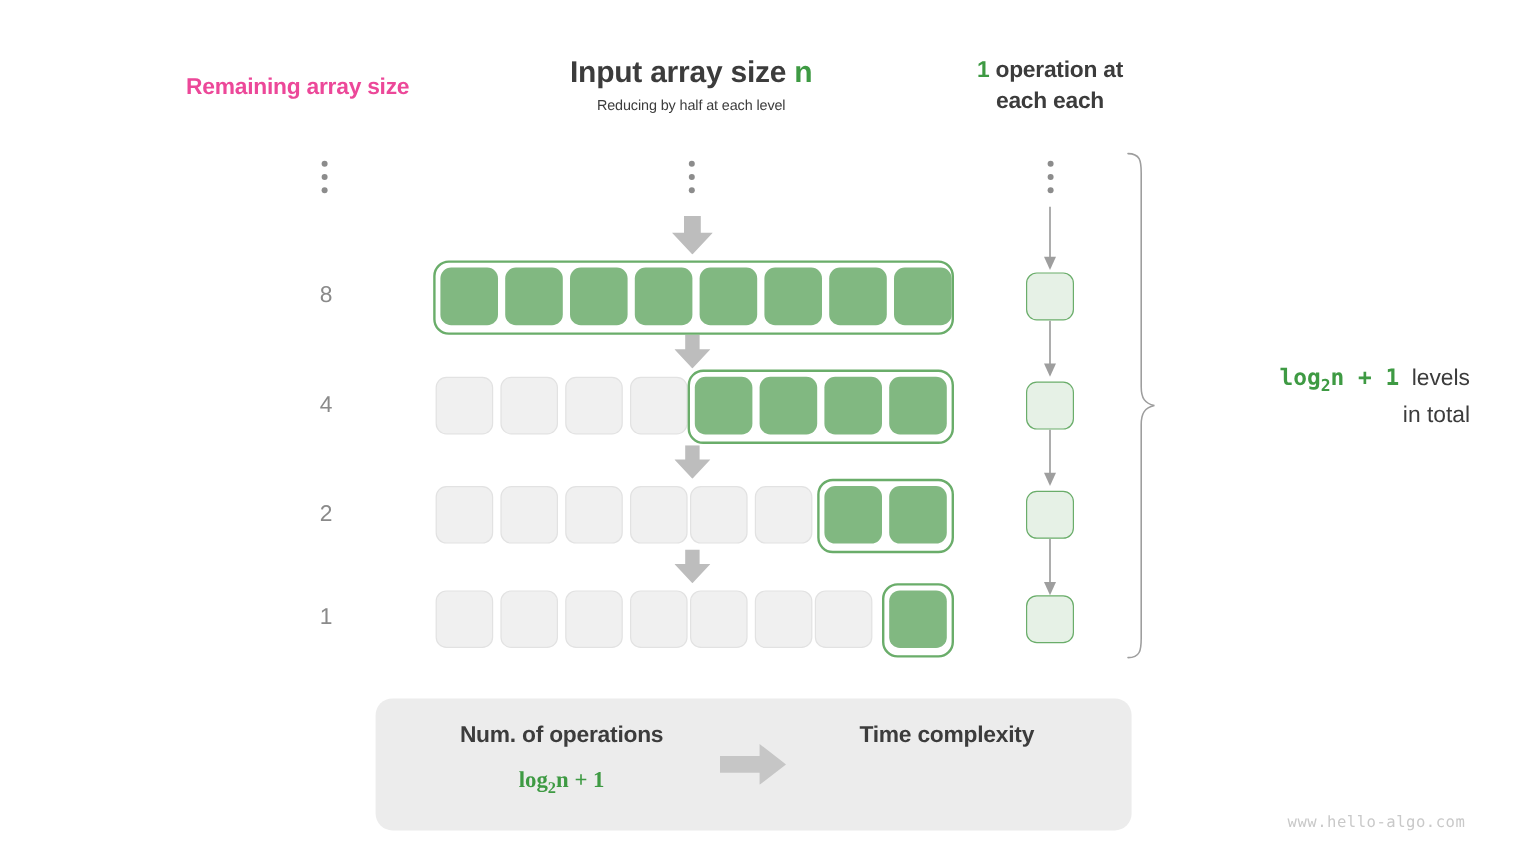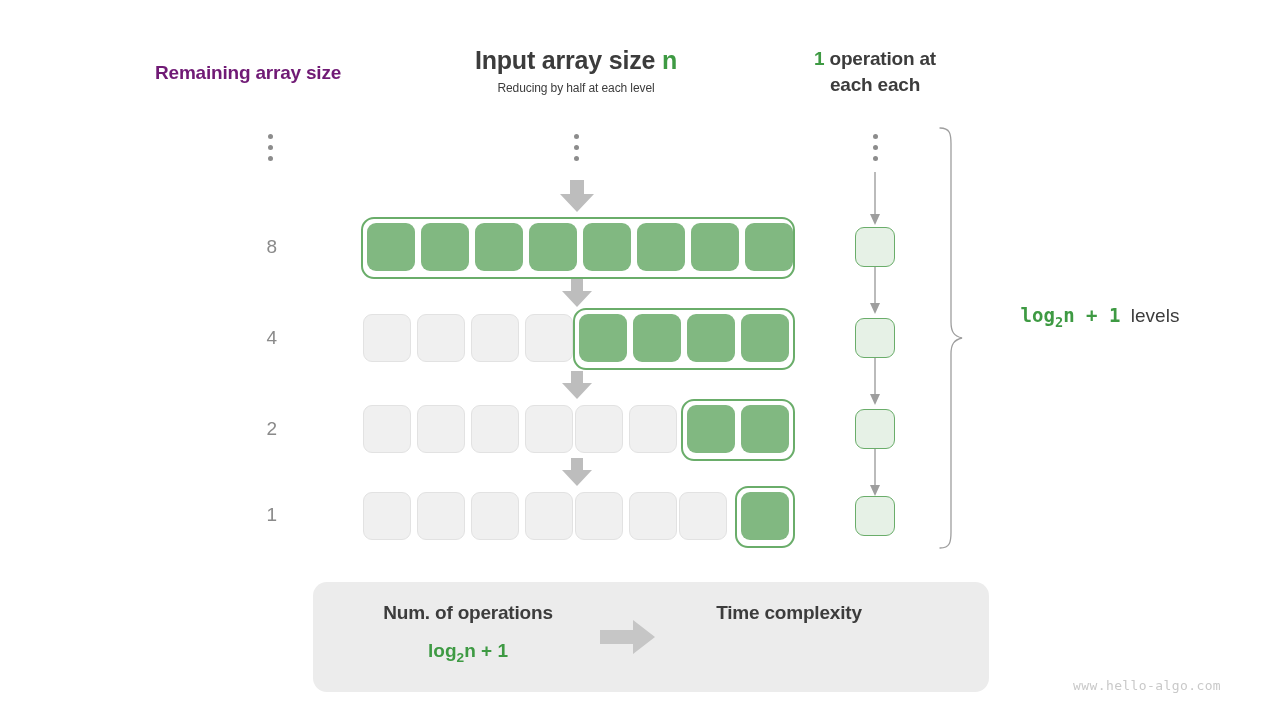--- a/index.html
+++ b/index.html
@@ -16,21 +16,21 @@
     color: #3c3c3c;
   }
 
   .abs { position: absolute; }
 
   
   .hdr-left {
     left: 155px; top: 62px;
     font-size: 19px;
     font-weight: bold;
-    color: #701a75;
+    color: #ec4899;
     letter-spacing: -0.2px;
     white-space: nowrap;
   }
   .hdr-mid {
     left: 415px; top: 46px;
     width: 322px;
     text-align: center;
   }
   .hdr-mid .line1 {
     font-size: 25px;
@@ -118,61 +118,60 @@
     border: 1.6px solid #6aad6a;
   }
   .op-conn { position: absolute; }
 
   
   .brace { position: absolute; left: 938px; top: 126px; }
   .brace-caption {
     position: absolute;
     left: 975px; top: 302px;
     width: 250px;
-    text-align: center;
+    text-align: right;
     line-height: 1.45;
   }
   .brace-caption .formula {
     font-family: "DejaVu Sans Mono", "Liberation Mono", monospace;
     font-weight: bold;
     font-size: 19px;
     color: #3e9a43;
   }
   .brace-caption .plain {
     font-size: 19px;
     color: #3c3c3c;
   }
 
   
   .summary-box {
     position: absolute;
     left: 313px; top: 582px;
     width: 630px; height: 110px;
     background: #ececec;
     border-radius: 14px;
-    padding-left: 46px;
   }
   .sum-col {
     position: absolute;
     text-align: center;
     top: 20px;
   }
   .sum-col .title {
     font-size: 19px;
     font-weight: bold;
     color: #3c3c3c;
     letter-spacing: -0.2px;
   }
   .sum-col .value {
     margin-top: 16px;
     font-size: 19px;
     font-weight: bold;
   }
   .mono {
-    font-family: Liberation Sans, sans-serif;
+    font-family: Liberation Serif, serif;
     text-align: center;
   }
   .val-green { color: #3e9a43; }
   .val-teal  { color: #2e8b7a; }
 
   
   .watermark {
     position: absolute;
     left: 1073px; top: 678px;
     font-family: "DejaVu Sans Mono", "Liberation Mono", monospace;
@@ -311,20 +310,21 @@
            C 16 214, 13 218, 13 228
            L 13 406
            C 13 416, 12 422, 2 422" fill="none" stroke="#9e9e9e" stroke-width="1.3" stroke-linecap="round"></path>
 </svg>
 
 <div class="brace-caption">
   <div>
     <span class="formula"><span>log</span><sub>2</sub><span>n + 1</span></span>
     <span class="plain" style="margin-left:6px;">levels</span>
   </div>
+  <div class="plain">in total</div>
 </div>
 
 <div class="summary-box">
   <div class="sum-col" style="left:20px; width:270px;">
     <div class="title">Num. of operations</div>
     <div class="value mono val-green"><span>log</span><sub>2</sub><span>n + 1</span></div>
   </div>
 
   <svg style="position:absolute; left:287px; top:38px;" width="55" height="34" viewBox="0 0 55 34">
     <polygon points="0,10 33,10 33,0 55,17 33,34 33,24 0,24" fill="#c6c6c6"></polygon>

